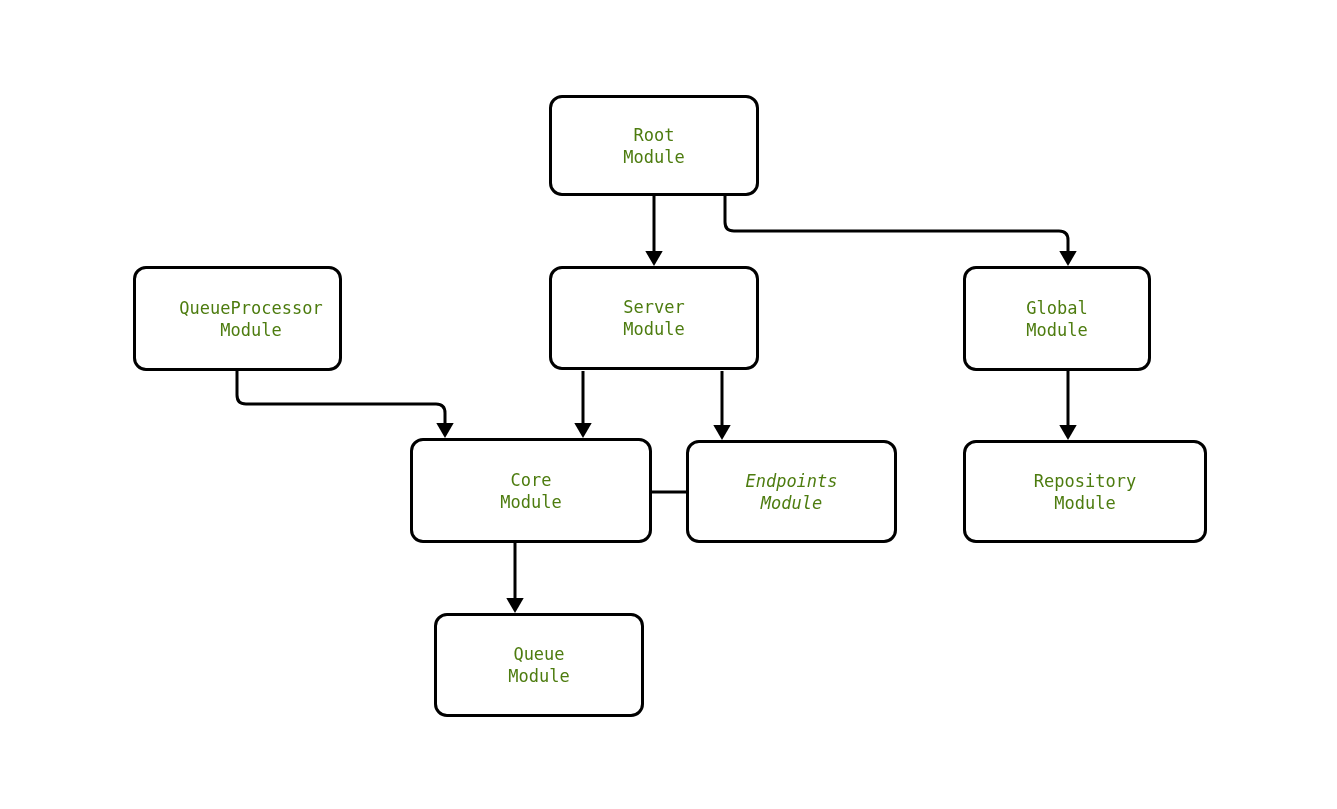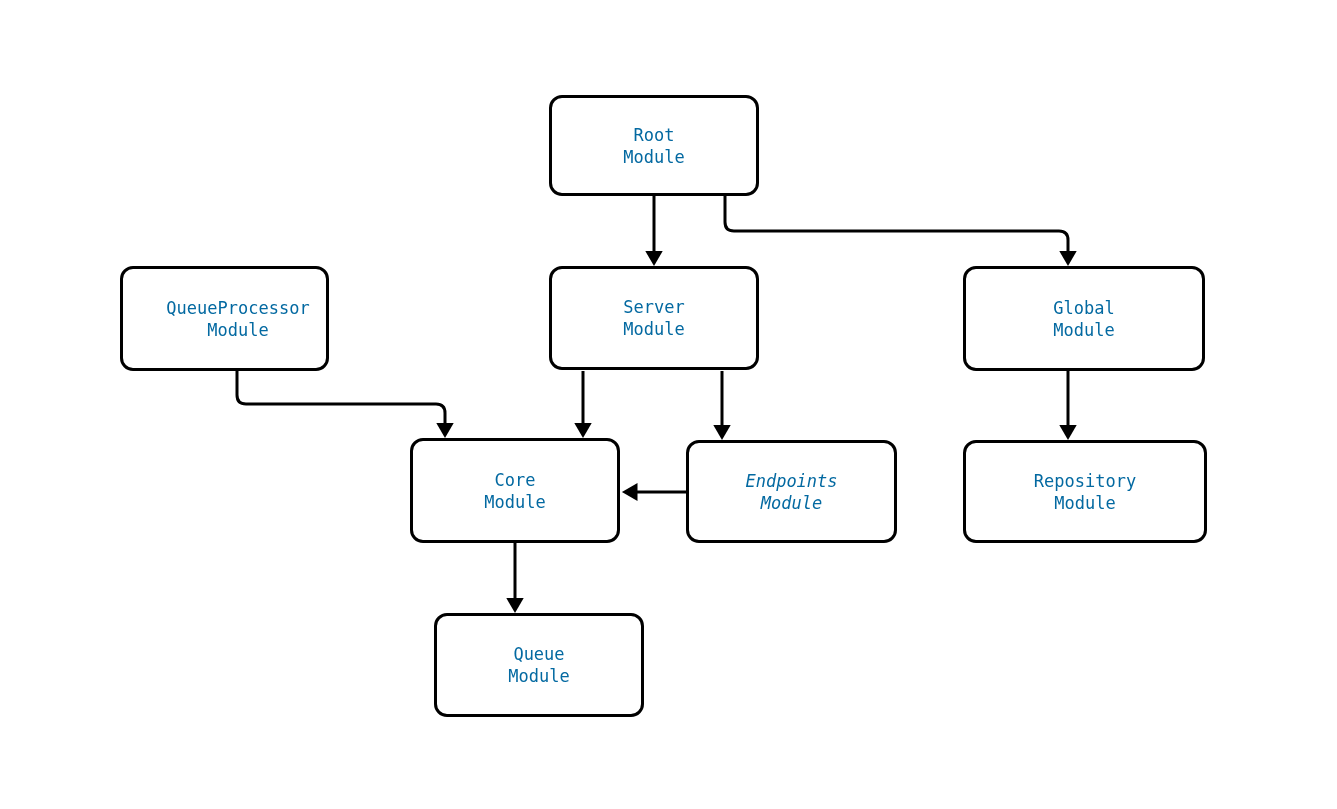--- a/index.html
+++ b/index.html
@@ -35,21 +35,21 @@
     display: flex;
     align-items: center;
     justify-content: center;
     z-index: 2;
   }
   .node-label {
     font-family: "DejaVu Sans Mono", "Liberation Mono", monospace;
     font-size: 17px;
     line-height: 22px;
     font-weight: 400;
-    color: #0369a1;
+    color: #4d7c0f;
     text-align: center;
     white-space: pre;
     letter-spacing: 0px;
   }
 </style>
 </head>
 <body>
 
 <div id="canvas" style="width: 1337px; height: 809px; background: rgb(255, 255, 255);">
 
@@ -75,36 +75,36 @@
     <path fill="none" stroke="#000000" stroke-width="3" stroke-linecap="butt" stroke-linejoin="round" marker-end="url(#arrowhead)" d="M 1068,371 L 1068,426"></path>
 
     <path fill="none" stroke="#000000" stroke-width="3" stroke-linecap="butt" stroke-linejoin="round" marker-end="url(#arrowhead)" d="M 515,543 L 515,599"></path>
   </svg>
 
   <div class="node" id="node-root" style="left: 549px; top: 95px; width: 210px; height: 101px;">
     <span class="node-label">Root
 Module</span>
   </div>
 
-  <div class="node" id="node-queueprocessor" style="left: 120px; top: 266px; width: 209px; height: 105px; padding-left: 27px;">
+  <div class="node" id="node-queueprocessor" style="left: 133px; top: 266px; width: 209px; height: 105px; padding-left: 27px;">
     <span class="node-label">QueueProcessor
 Module</span>
   </div>
 
   <div class="node" id="node-server" style="left: 549px; top: 266px; width: 210px; height: 104px;">
     <span class="node-label">Server
 Module</span>
   </div>
 
-  <div class="node" id="node-global" style="left: 963px; top: 266px; width: 242px; height: 105px;">
+  <div class="node" id="node-global" style="left: 963px; top: 266px; width: 188px; height: 105px;">
     <span class="node-label">Global
 Module</span>
   </div>
 
-  <div class="node" id="node-core" style="left: 410px; top: 438px; width: 210px; height: 105px;">
+  <div class="node" id="node-core" style="left: 410px; top: 438px; width: 242px; height: 105px;">
     <span class="node-label">Core
 Module</span>
   </div>
 
   <div class="node" id="node-endpoints" style="left: 686px; top: 440px; width: 211px; height: 103px; font-style: italic;">
     <span class="node-label">Endpoints
 Module</span>
   </div>
 
   <div class="node" id="node-repository" style="left: 963px; top: 440px; width: 244px; height: 103px;">

